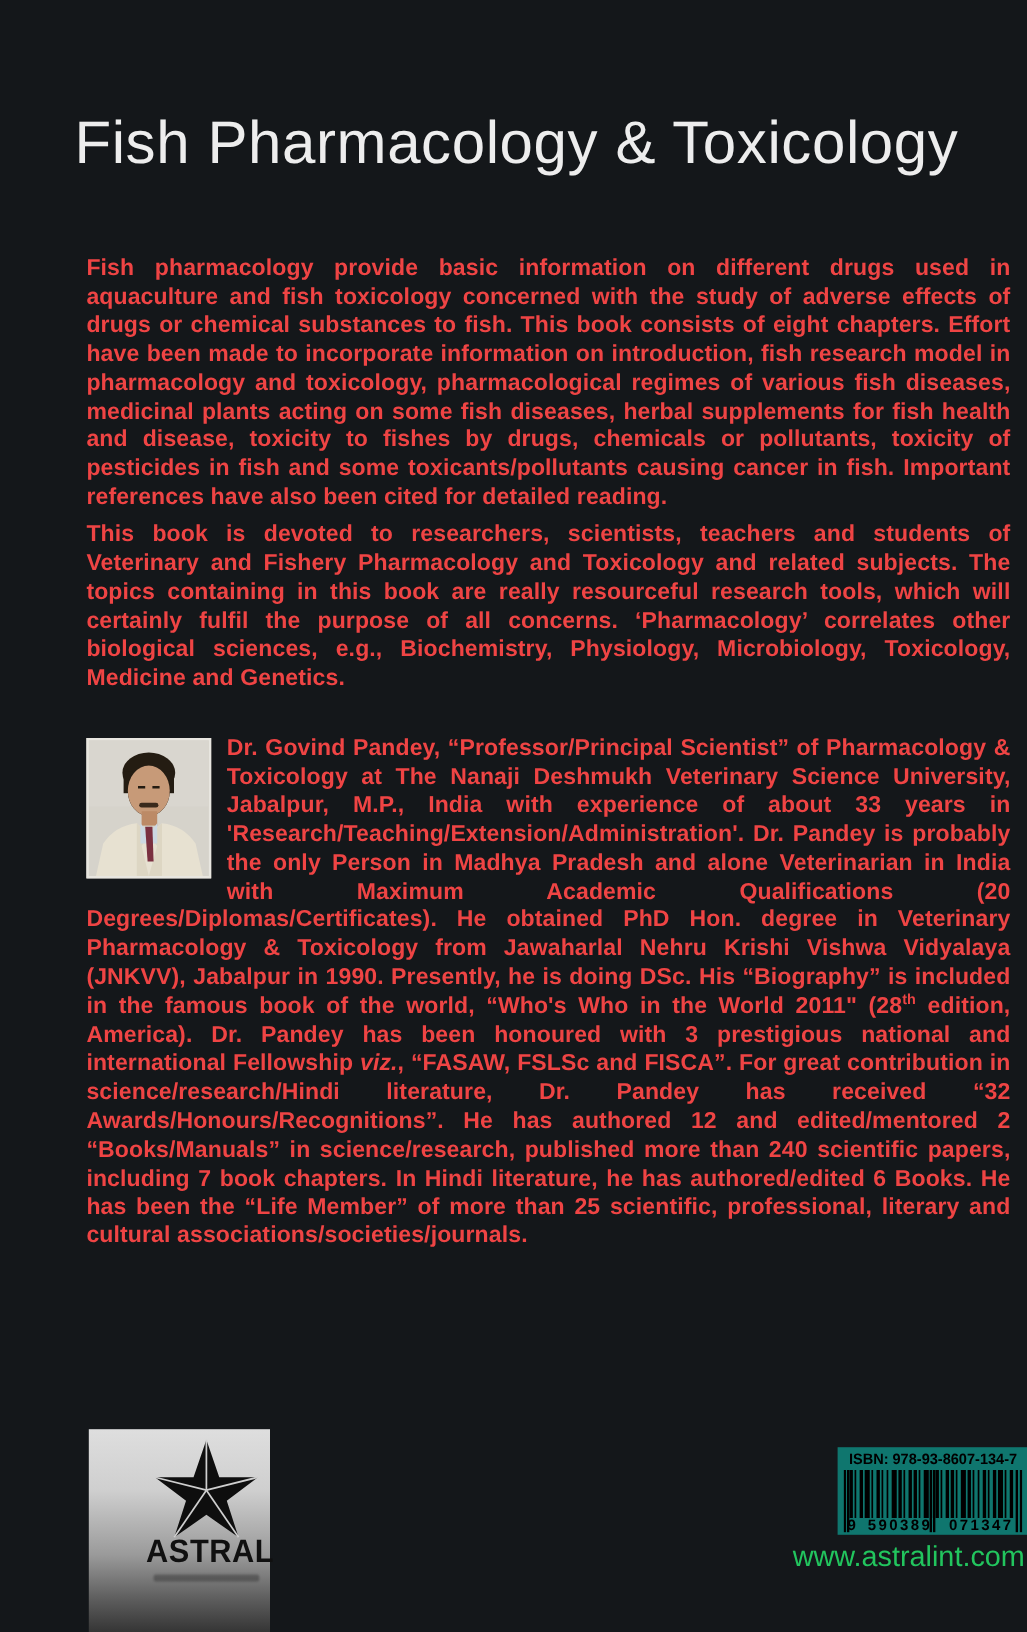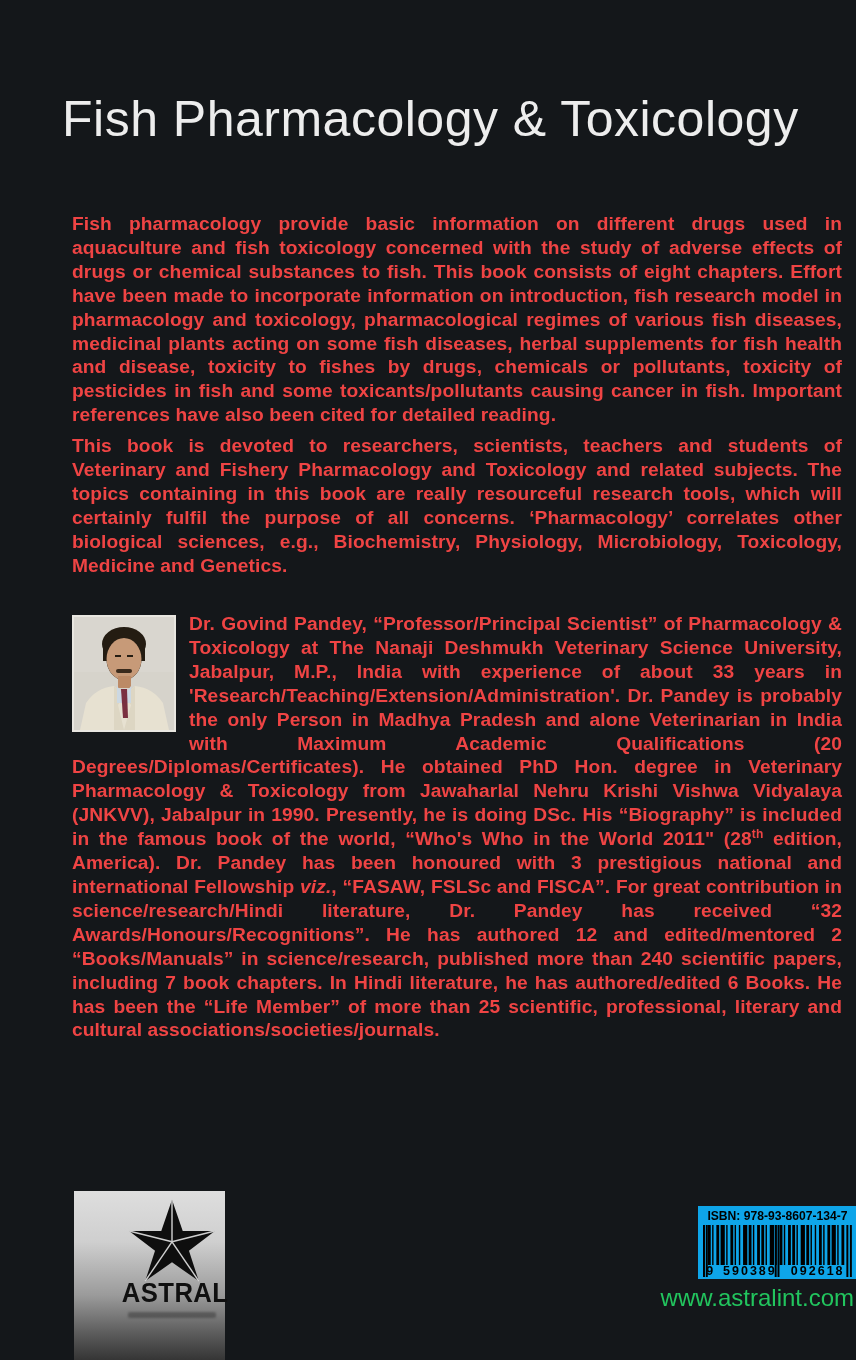--- a/index.html
+++ b/index.html
@@ -43,21 +43,21 @@
     transform:scaleX(0.95); margin-top:-4px;
   }
   .logo-subline {
     width:88px; height:6px; margin:3px auto 0;
     background:rgba(25,25,25,0.35); filter:blur(1px); border-radius:2px;
   }
 
   
   .isbn-box {
     position:absolute; right:0; top:1206px; width:158px;
-    background:#0ea5e9; padding:3px 4px 2px 5px; box-sizing:border-box;
+    background:#0f766e; padding:3px 4px 2px 5px; box-sizing:border-box;
   }
   .isbn-label {
     font-size:12.5px; font-weight:700; color:#000; text-align:center;
     white-space:nowrap; transform:scaleX(0.97); transform-origin:center;
   }
   .barcode-wrap { position:relative; margin-top:2px; height:52px; }
   .barcode-wrap svg { width:100%; height:52px; display:block; }
   .digits {
     position:absolute; bottom:-1px; left:0; right:0; height:14px;
     display:flex; align-items:flex-end;
@@ -158,20 +158,20 @@
           <rect x="0" y="0" width="1.4" height="52" fill="#000"></rect>
           <rect x="2" y="0" width="1.4" height="52" fill="#000"></rect>
           <rect x="51" y="0" width="1.4" height="52" fill="#000"></rect>
           <rect x="53" y="0" width="1.4" height="52" fill="#000"></rect>
           <rect x="102" y="0" width="1.4" height="52" fill="#000"></rect>
           <rect x="104.5" y="0" width="1.4" height="52" fill="#000"></rect>
         </svg>
       <div class="digits">
         <span class="d1">9</span>
         <span class="d2">590389</span>
-        <span class="d3">092618</span>
+        <span class="d3">071347</span>
       </div>
     </div>
   </div>
 
   <div class="website">www.astralint.com</div>
 
 </div>
 
 </body></html>

